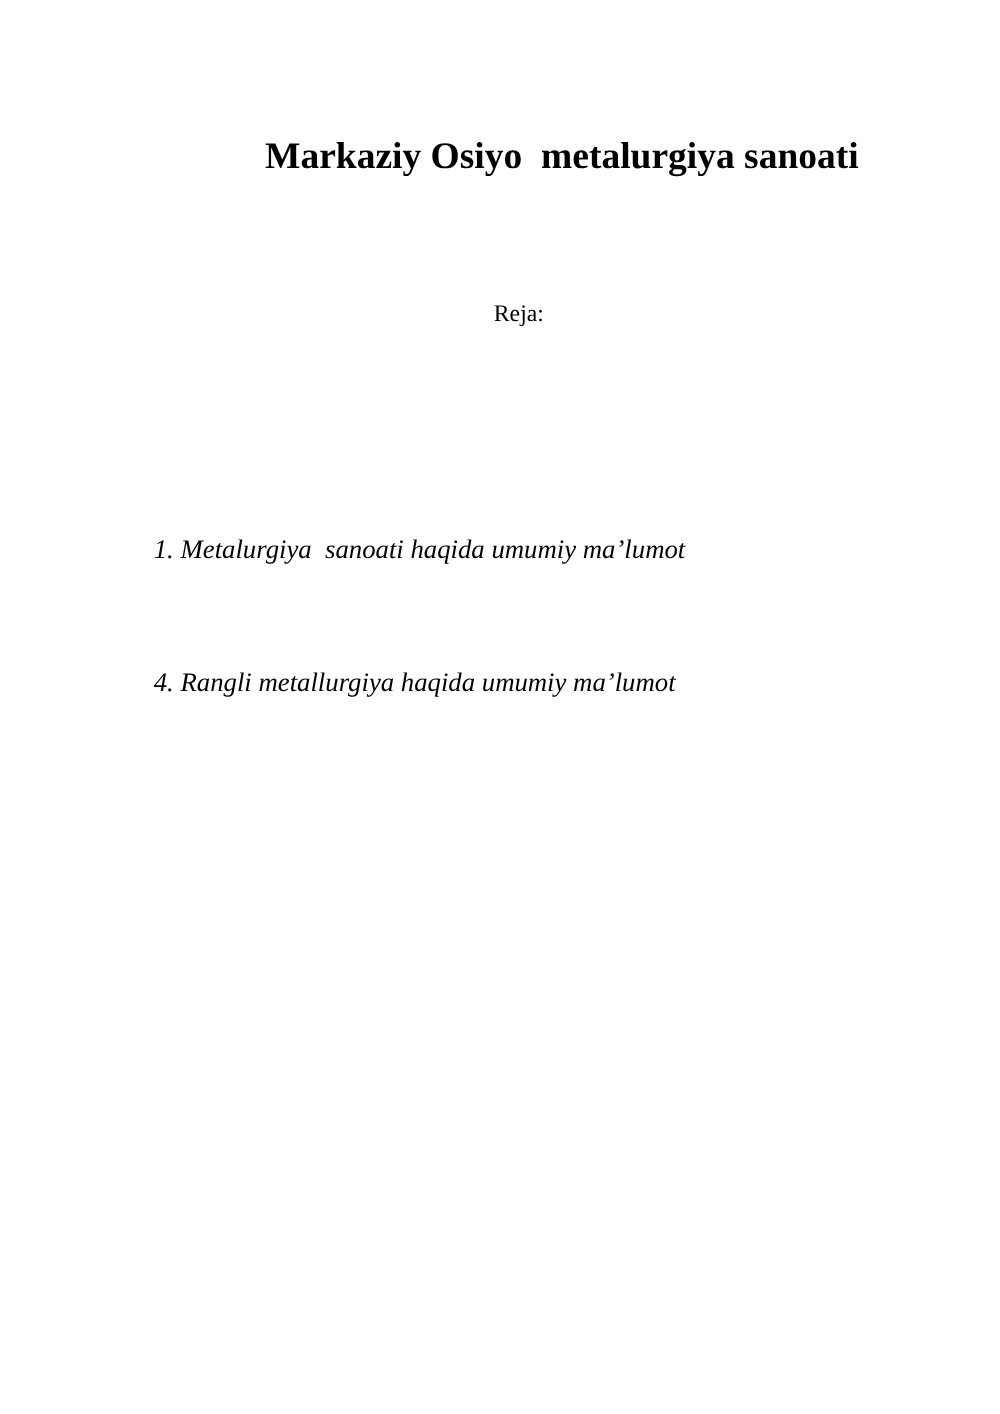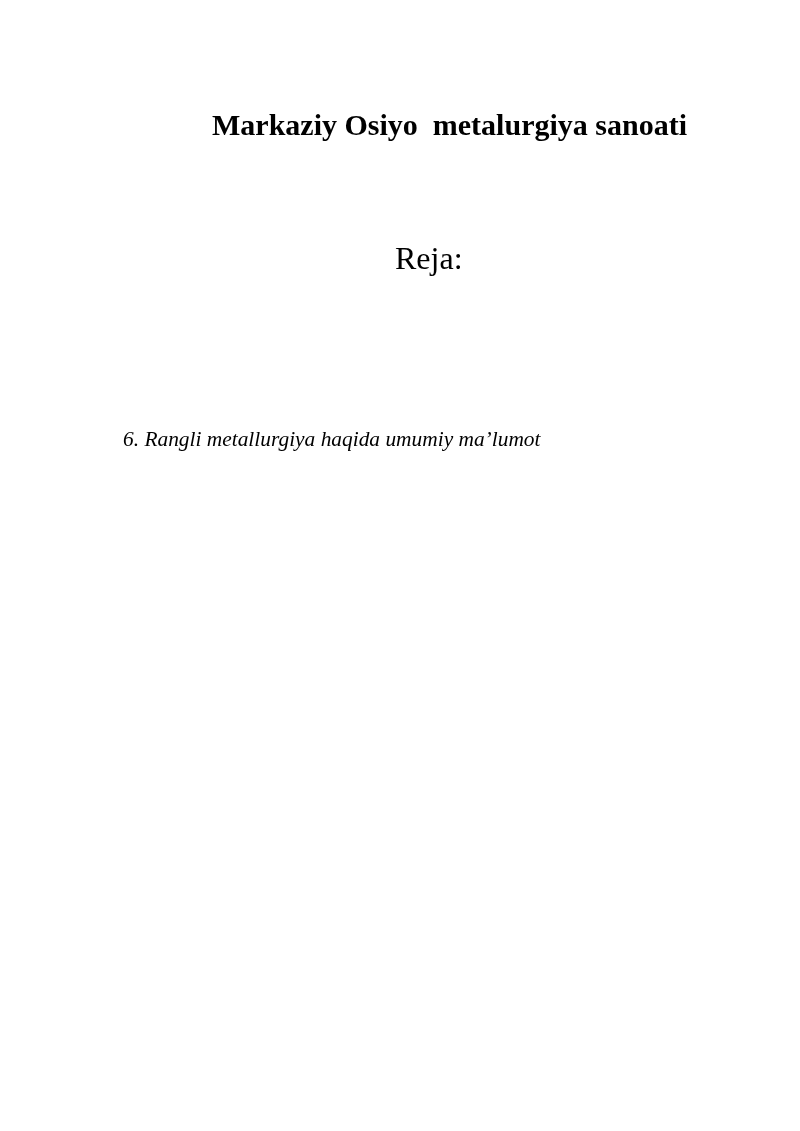--- a/index.html
+++ b/index.html
@@ -23,21 +23,21 @@
     margin: 0;
     font-size: 30px;
     font-weight: bold;
     line-height: 1;
     white-space: pre;
   }
   .plan-heading {
     position: absolute;
     left: 395px;
     top: 242px;
-    font-size: 32px;
+    font-size: 19px;
     line-height: 1;
     white-space: pre;
   }
   .plan-list {
     position: absolute;
     left: 123px;
     top: 351px;
     font-size: 21.4px;
     font-style: italic;
     line-height: 35.5px;
@@ -46,15 +46,16 @@
 </style>
 </head>
 <body>
 
 <div class="page">
   <h1 class="doc-title">Markaziy Osiyo  metalurgiya sanoati</h1>
 
   <div class="plan-heading">Reja:</div>
 
   <div class="plan-list">
-    <div class="plan-item">6. Rangli metallurgiya haqida umumiy ma’lumot</div>
+    <div class="plan-item">1. Metalurgiya  sanoati haqida umumiy ma’lumot</div>
+    <div class="plan-item">4. Rangli metallurgiya haqida umumiy ma’lumot</div>
   </div>
 </div>
 
 </body></html>

